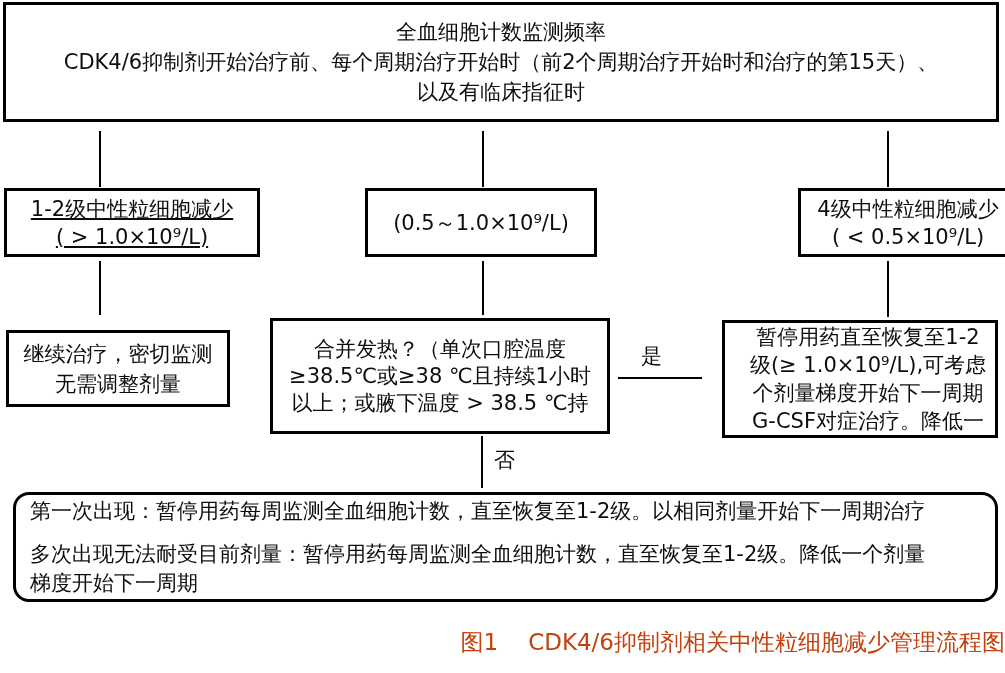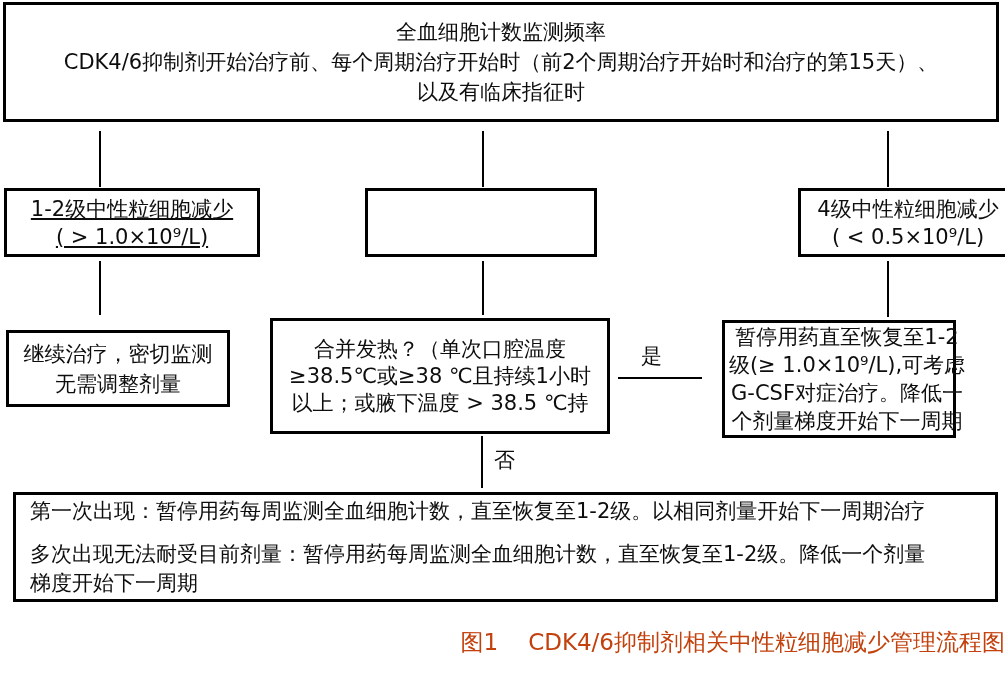--- a/index.html
+++ b/index.html
@@ -34,29 +34,30 @@
   .node-monitoring .bl { line-height: 30px; }
 
   .node-grade12 { left: 4px;   top: 188px; width: 256px; height: 69px; text-decoration: underline; }
   .node-grade3  { left: 365px; top: 188px; width: 232px; height: 69px; }
   .node-grade4  { left: 780px; top: 188px; width: 220px; height: 69px; margin-left: 18px; }
 
   .node-continue { left: 6px;   top: 318px; width: 224px; height: 77px; margin-top: 12px; }
   .node-continue .bl { line-height: 30px; }
   .node-fever    { left: 270px; top: 318px; width: 340px; height: 116px; }
   .node-fever .bl { line-height: 27px; }
-  .node-hold     { left: 722px; top: 320px; width: 234px; height: 118px; padding-left: 16px; }
+  .node-hold     { left: 722px; top: 320px; width: 276px; height: 118px; padding-left: 16px; }
   .node-hold .bl { line-height: 28px; }
 
   .node-recurrence {
     left: 13px; top: 492px; width: 985px; height: 110px;
     align-items: flex-start;
     text-align: left;
     padding: 6px 14px;
     justify-content: center;
+    border-radius: 16px;
   }
   .node-recurrence .para { line-height: 29px; }
   .node-recurrence .para + .para { margin-top: 14px; }
 
   .vline {
     position: absolute;
     width: 2px;
     background: #000000;
   }
   .hline {
@@ -95,20 +96,21 @@
 
   <div class="vline" style="left:99px;top:131px;height:56px"></div>
   <div class="vline" style="left:482px;top:131px;height:56px"></div>
   <div class="vline" style="left:887px;top:131px;height:56px"></div>
 
   <div class="box node-grade12">
     <div class="bl">1-2级中性粒细胞减少</div>
     <div class="bl">( &gt; 1.0×10⁹/L)</div>
   </div>
   <div class="box node-grade3">
+    <div class="bl">(0.5～1.0×10⁹/L)</div>
   </div>
   <div class="box node-grade4">
     <div class="bl">4级中性粒细胞减少</div>
     <div class="bl">( &lt; 0.5×10⁹/L)</div>
   </div>
 
   <div class="vline" style="left:99px;top:261px;height:54px"></div>
   <div class="vline" style="left:482px;top:261px;height:54px"></div>
   <div class="vline" style="left:887px;top:261px;height:56px"></div>
 
@@ -119,22 +121,22 @@
 
   <div class="box node-fever">
     <div class="bl">合并发热？（单次口腔温度</div>
     <div class="bl">≥38.5℃或≥38 ℃且持续1小时</div>
     <div class="bl">以上；或腋下温度 &gt; 38.5 ℃持</div>
   </div>
 
   <div class="box node-hold">
     <div class="bl">暂停用药直至恢复至1-2</div>
     <div class="bl">级(≥ 1.0×10⁹/L),可考虑</div>
+    <div class="bl">个剂量梯度开始下一周期</div>
     <div class="bl">G-CSF对症治疗。降低一</div>
-    <div class="bl">个剂量梯度开始下一周期</div>
   </div>
 
   <div class="hline" style="left:618px;top:377px;width:84px"></div>
   <div class="edge-label label-yes">是</div>
 
   <div class="vline" style="left:481px;top:436px;height:52px"></div>
   <div class="edge-label label-no">否</div>
 
   <div class="box node-recurrence">
     <div class="para">第一次出现：暂停用药每周监测全血细胞计数，直至恢复至1-2级。以相同剂量开始下一周期治疗</div>

